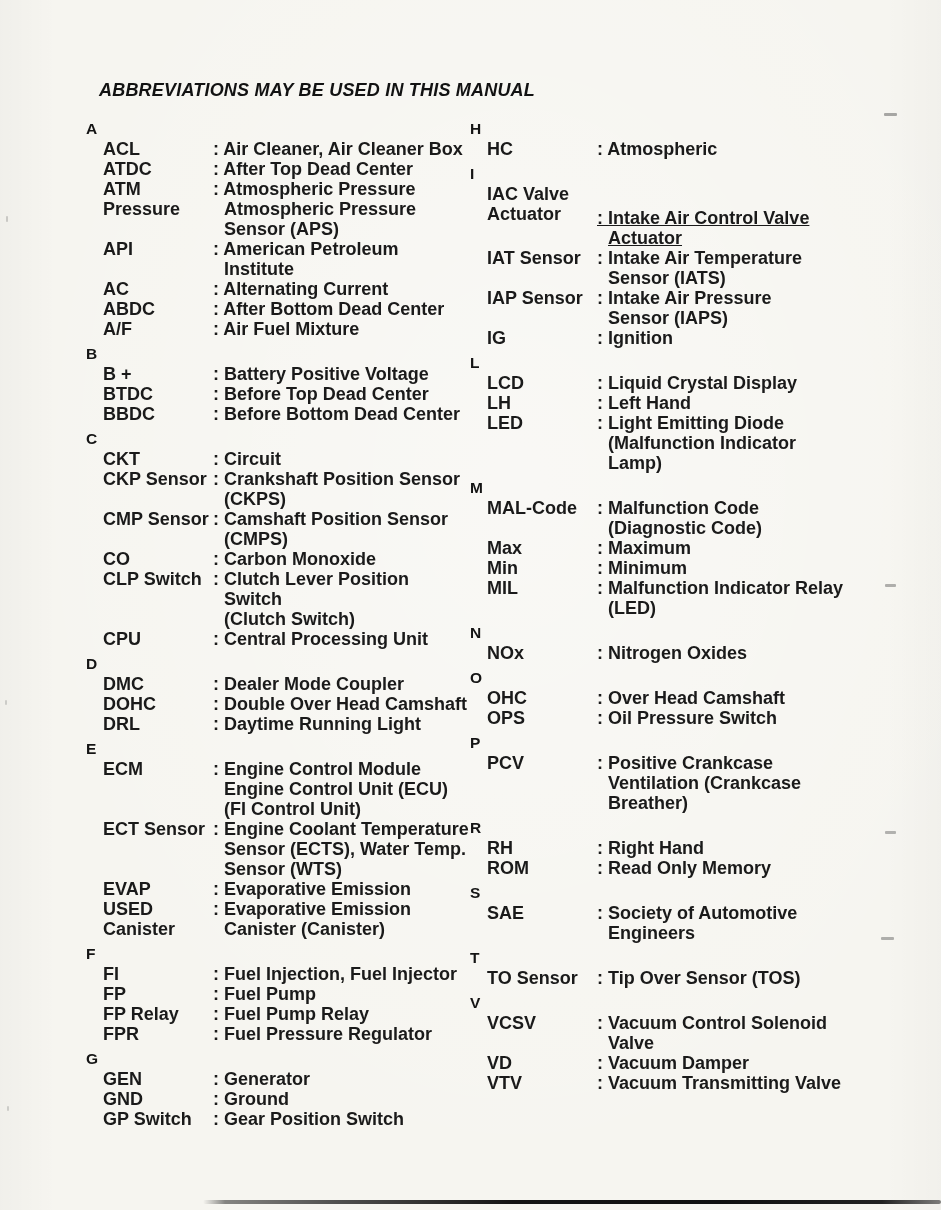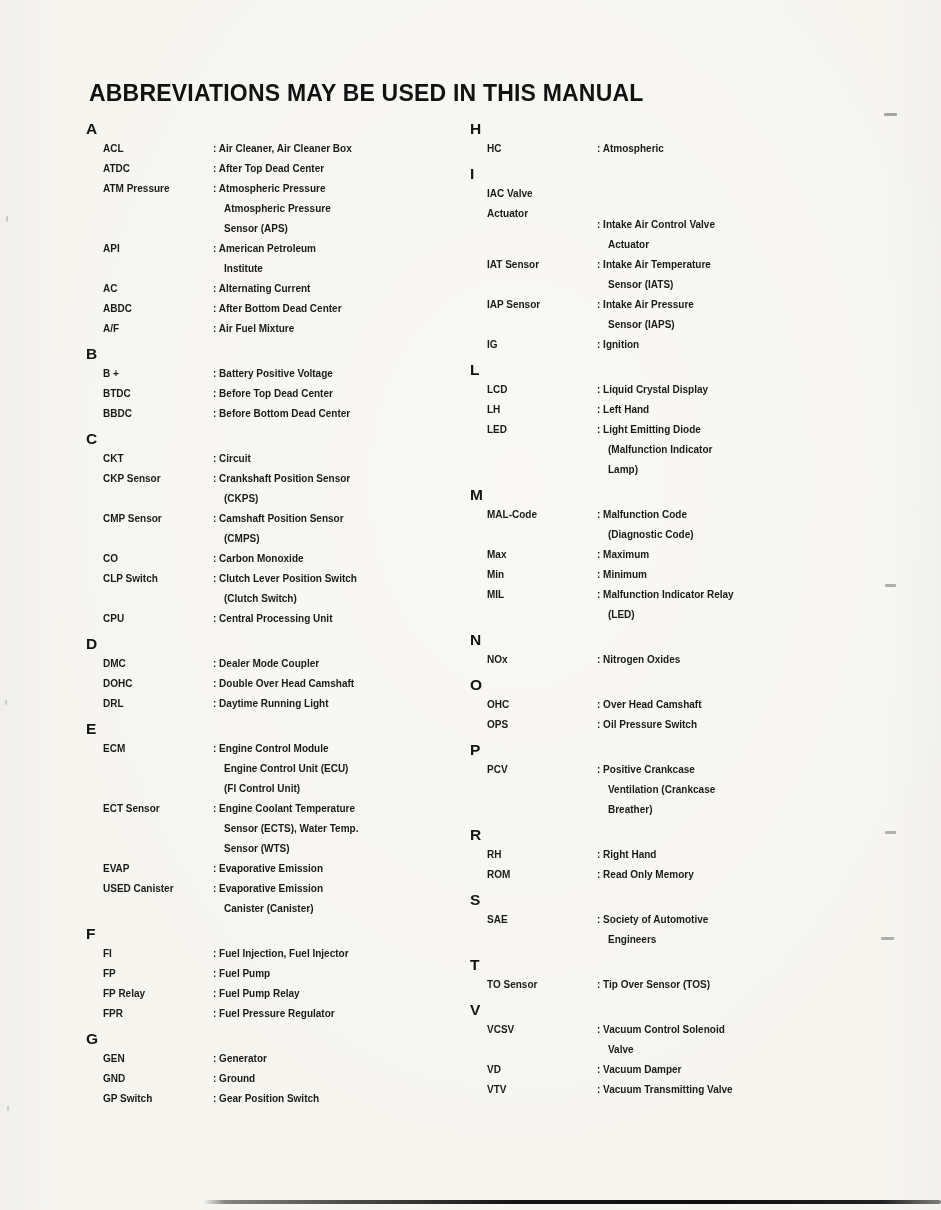--- a/index.html
+++ b/index.html
@@ -8,37 +8,38 @@
     width:941px; height:1210px;
     margin:0 auto;
     background:#f6f5f0;
     background-image: radial-gradient(ellipse at 55% 40%, rgba(255,255,255,.35), rgba(0,0,0,0) 70%),
                       linear-gradient(to right, rgba(0,0,0,.025), rgba(0,0,0,0) 6%, rgba(0,0,0,0) 94%, rgba(0,0,0,.02));
     font-family:"Liberation Sans", sans-serif;
     color:#181818;
     overflow:hidden;
   }
   .title {
-    position:absolute; left:89px; top:80px;
-    font-size:23px; font-weight:700; letter-spacing:.2px;
+    position:absolute; left:99px; top:80px;
+    font-size:18px; font-weight:700; letter-spacing:.2px;
     color:#121212;
     white-space:nowrap;
+    font-style:italic;
   }
   .col { position:absolute; top:119px; }
   .col-left  { left:86px;  width:384px; }
   .col-right { left:470px; width:450px; }
   .letter {
     font-size:15.5px; line-height:20px; font-weight:700;
     margin-top:5px; color:#141414;
   }
   .section:first-child > .letter { margin-top:0; }
   .entries { padding-left:17px; }
   .entry {
     display:flex; align-items:flex-start;
-    font-size:10px; line-height:20px; font-weight:700;
+    font-size:18px; line-height:20px; font-weight:700;
     color:#1a1a1a;
   }
   .abbr { flex:0 0 110px; white-space:pre-line; }
   .def  { flex:1; white-space:pre-line; padding-left:11px; text-indent:-11px; }
   .bottom-rule {
     position:absolute; left:203px; right:0; top:1200px; height:4px;
     background:linear-gradient(to right,
       rgba(20,20,20,0), rgba(20,20,20,.5) 3%, rgba(25,25,25,.75) 18%,
       rgba(8,8,8,.95) 42%, #101010 70%, #222 92%, rgba(30,30,30,.55));
     border-radius:2px;
@@ -235,21 +236,21 @@
             <div class="def">: Atmospheric</div>
           </div>
         </div>
       </div>
       <div class="section">
         <div class="letter">I</div>
         <div class="entries">
           <div class="entry">
             <div class="abbr">IAC Valve
 Actuator</div>
-            <div class="def" style="margin-top: 31px;">: Intake Air Control Valve
+            <div class="def" style="margin-top: 24px; text-decoration: underline;">: Intake Air Control Valve
 Actuator</div>
           </div>
           <div class="entry">
             <div class="abbr">IAT Sensor</div>
             <div class="def">: Intake Air Temperature
 Sensor (IATS)</div>
           </div>
           <div class="entry">
             <div class="abbr">IAP Sensor</div>
             <div class="def">: Intake Air Pressure

